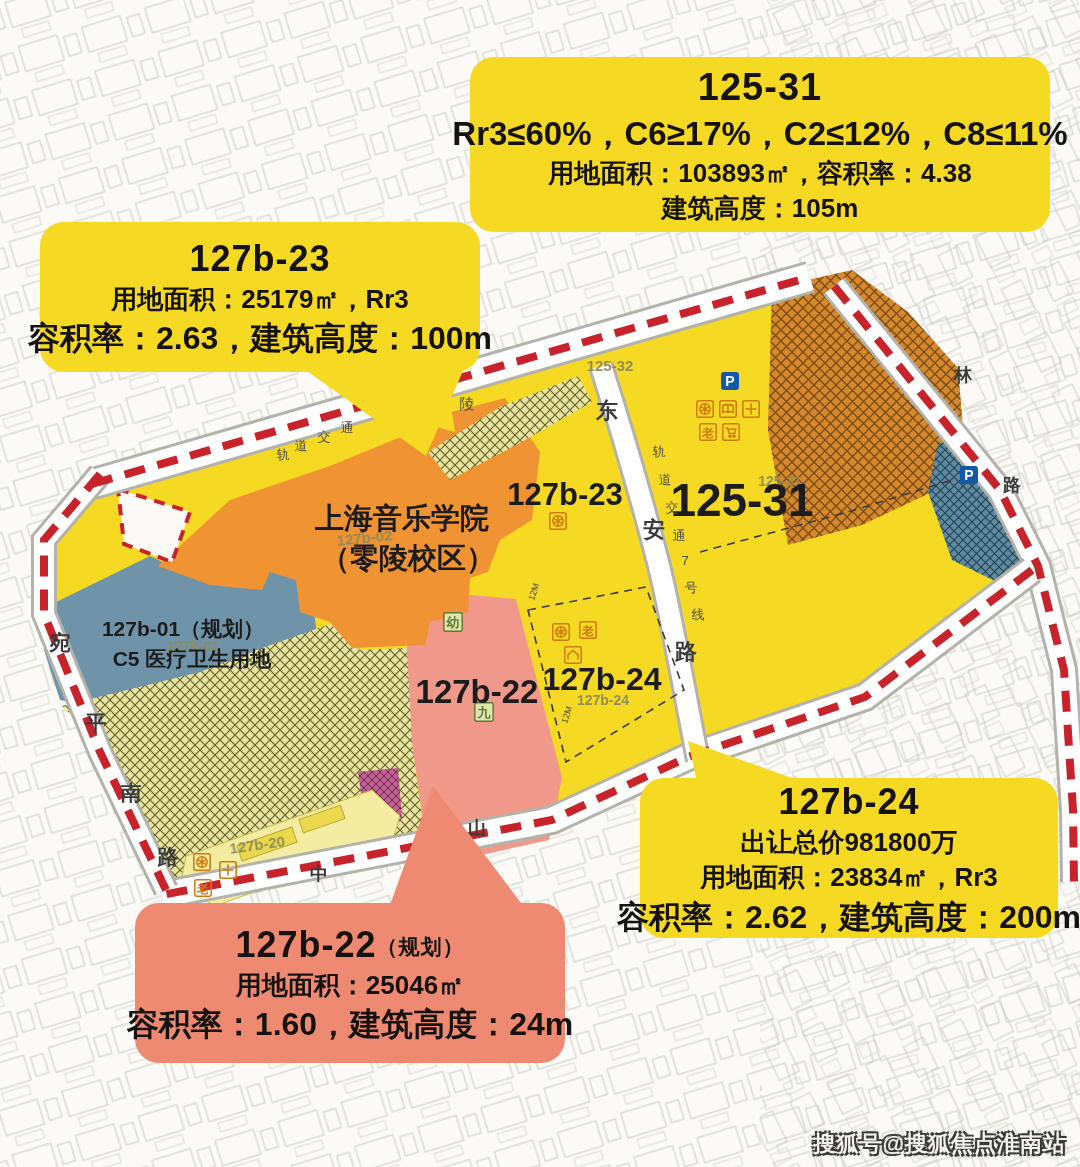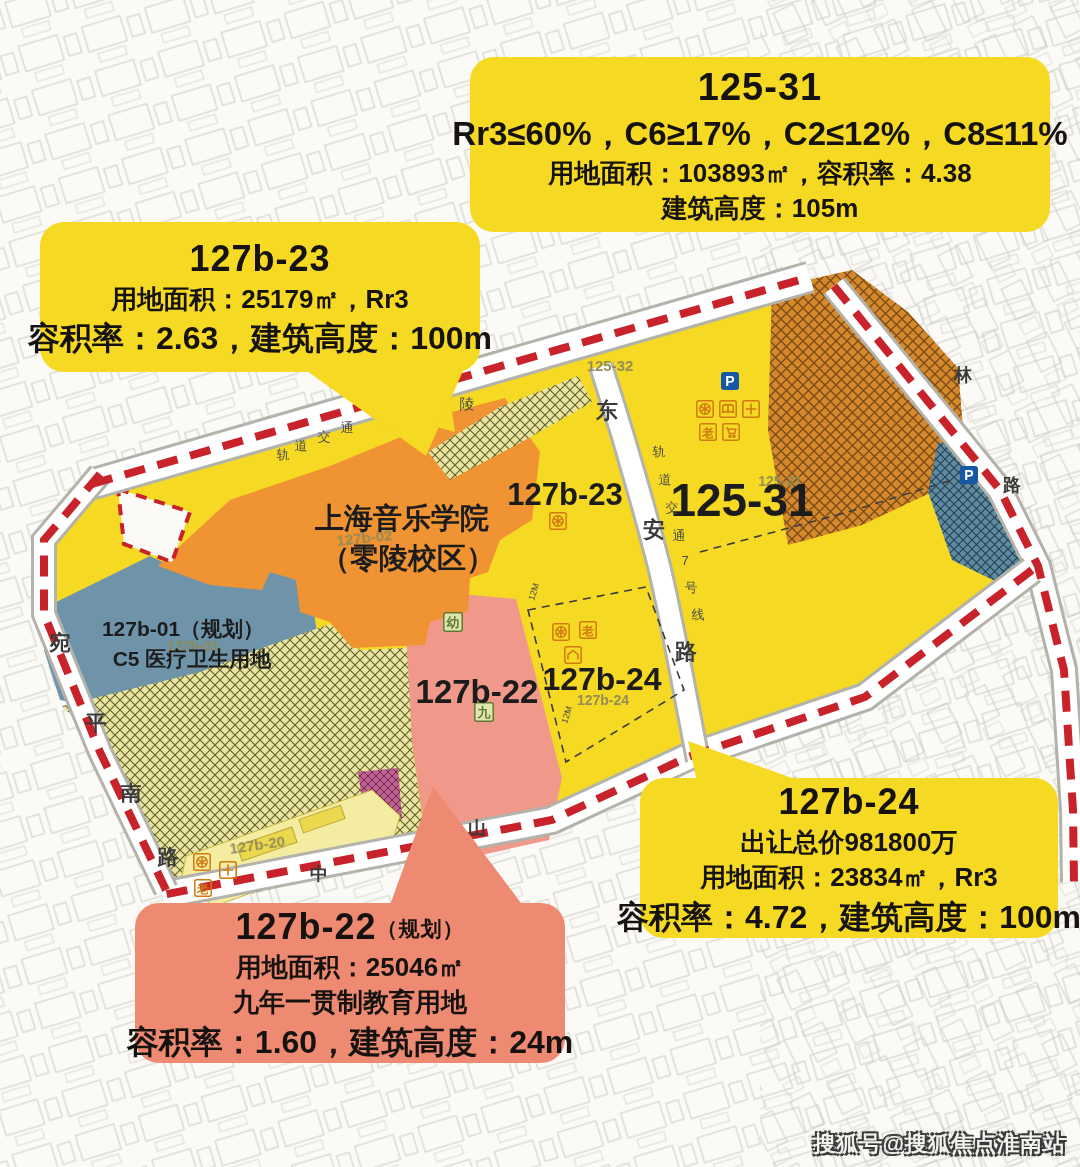--- a/index.html
+++ b/index.html
@@ -233,25 +233,24 @@
 <div class="callout yellow" style="left:40px;top:222px;width:440px;height:150px;">
   <div class="co-title" style="font-size:36px">127b-23</div>
   <div class="co-line">用地面积：25179㎡，Rr3</div>
   <div class="co-line tight">容积率：2.63，建筑高度：100m</div>
 </div>
 
 <div class="callout yellow" style="left:640px;top:778px;width:418px;height:160px;">
   <div class="co-title" style="font-size:36px">127b-24</div>
   <div class="co-line">出让总价981800万</div>
   <div class="co-line">用地面积：23834㎡，Rr3</div>
-  <div class="co-line tight">容积率：4.72，建筑高度：100m</div>
+  <div class="co-line tight">容积率：2.62，建筑高度：200m</div>
 </div>
 
 <div class="callout salmon" style="left:135px;top:903px;width:430px;height:160px;">
   <div class="co-title" style="font-size:36px"><span>127b-22</span><span class="note">（规划）</span></div>
   <div class="co-line">用地面积：25046㎡</div>
-  <div class="co-line">九年一贯制教育用地</div>
   <div class="co-line tight">容积率：1.60，建筑高度：24m</div>
 </div>
 
 <div class="watermark">搜狐号@搜狐焦点淮南站</div>
 
 </div>
 
 </body></html>

